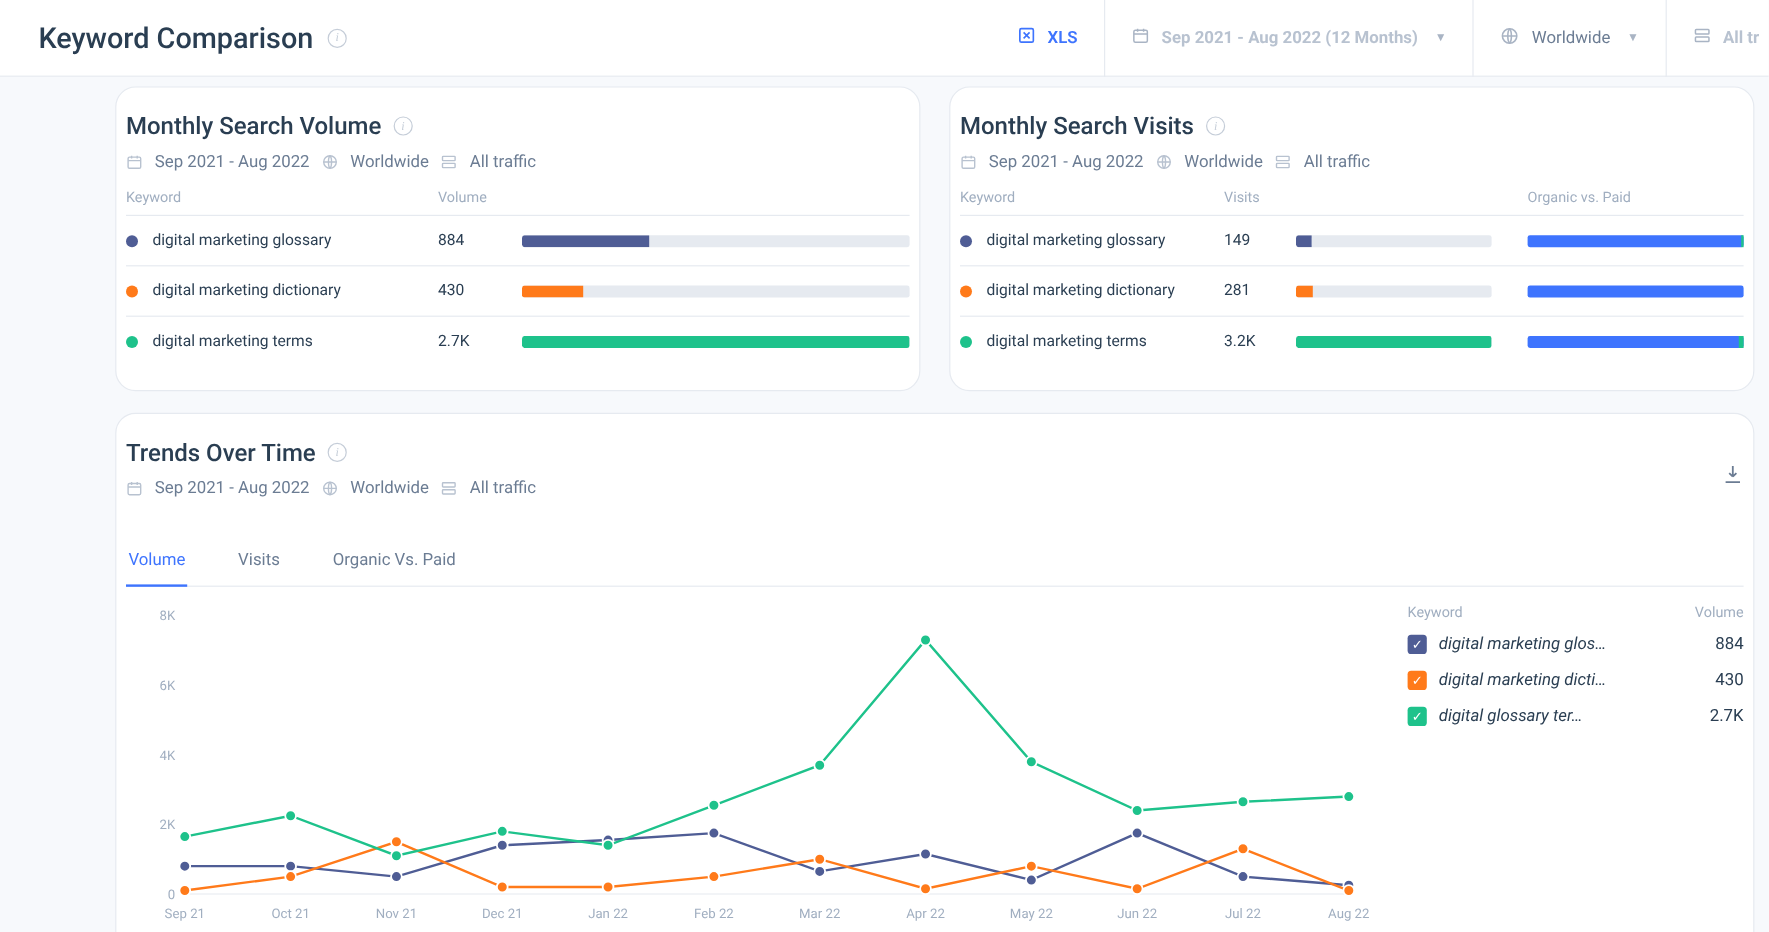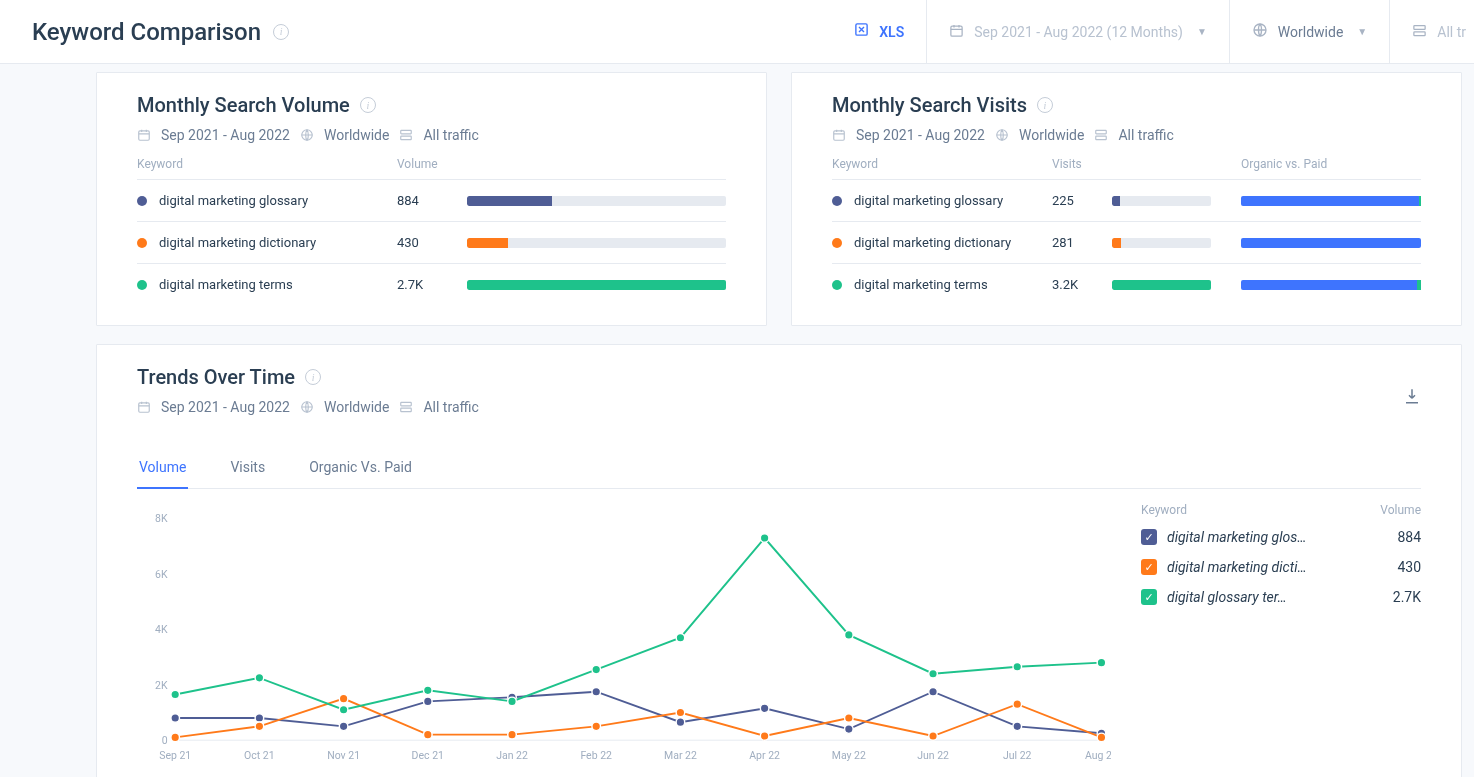--- a/index.html
+++ b/index.html
@@ -58,41 +58,41 @@
     height: 64px;
     border-left: 1px solid var(--border);
     display: flex;
     align-items: center;
     padding: 0 22px;
     color: var(--text-muted);
     gap: 10px;
     font-size: 14px;
   }
   .header-btn.xls { color: var(--blue-accent); font-weight: 600; border-left:none;text-align:right;}
-  .header-btn.disabled { color: #b8c2d0; }
+  .header-btn.disabled { color: #b8c2d0; font-weight: bold; }
   .xls-icon { color: var(--blue-accent); font-size:15px; }
   .globe-icon, .cal-icon, .traffic-icon { color: #a9b4c4; }
   .chev { font-size: 10px; color: #a9b4c4; margin-left: 4px; }
 
   .content {
     padding: 8px 12px 12px 12px;
     display: flex;
     flex-direction: column;
     gap: 18px;
   }
   .row {
     display: flex;
     gap: 24px;
     padding-left: 84px;
   }
   .card {
     background: var(--card-bg);
     border: 1px solid var(--border);
-    border-radius: 1px;
-    padding: 20px 40px;
+    border-radius: 17px;
+    padding: 20px 8px;
     flex: 1;
     min-width: 0;
   }
   .card h2 {
     font-size: 20px;
     font-weight: 500;
     margin: 0 0 10px 0;
     display: flex;
     align-items: center;
     gap: 10px;
@@ -312,21 +312,21 @@
         <div class="col-val" style="flex:0 0 60px">Visits</div>
         <div class="col-bar"></div>
         <div class="col-op">Organic vs. Paid</div>
       </div>
       <div id="visits-rows">
           <div class="tbl-row">
       <div class="kw-cell" style="flex:0 0 220px">
         <span class="dot" style="background:#4f5d95"></span>
         <span>digital marketing glossary</span>
       </div>
-      <div class="val-cell" style="flex:0 0 60px">225</div>
+      <div class="val-cell" style="flex:0 0 60px">149</div>
       <div class="bar-cell">
         <div class="bar-track">
                 <div class="bar-fill" style="width:8.15625%;background:#4f5d95"></div>
               </div>
       </div>
       <div class="op-cell">
         <div class="bar-op">
                 <div class="paid" style="width:1%"></div>
               </div>
       </div>

